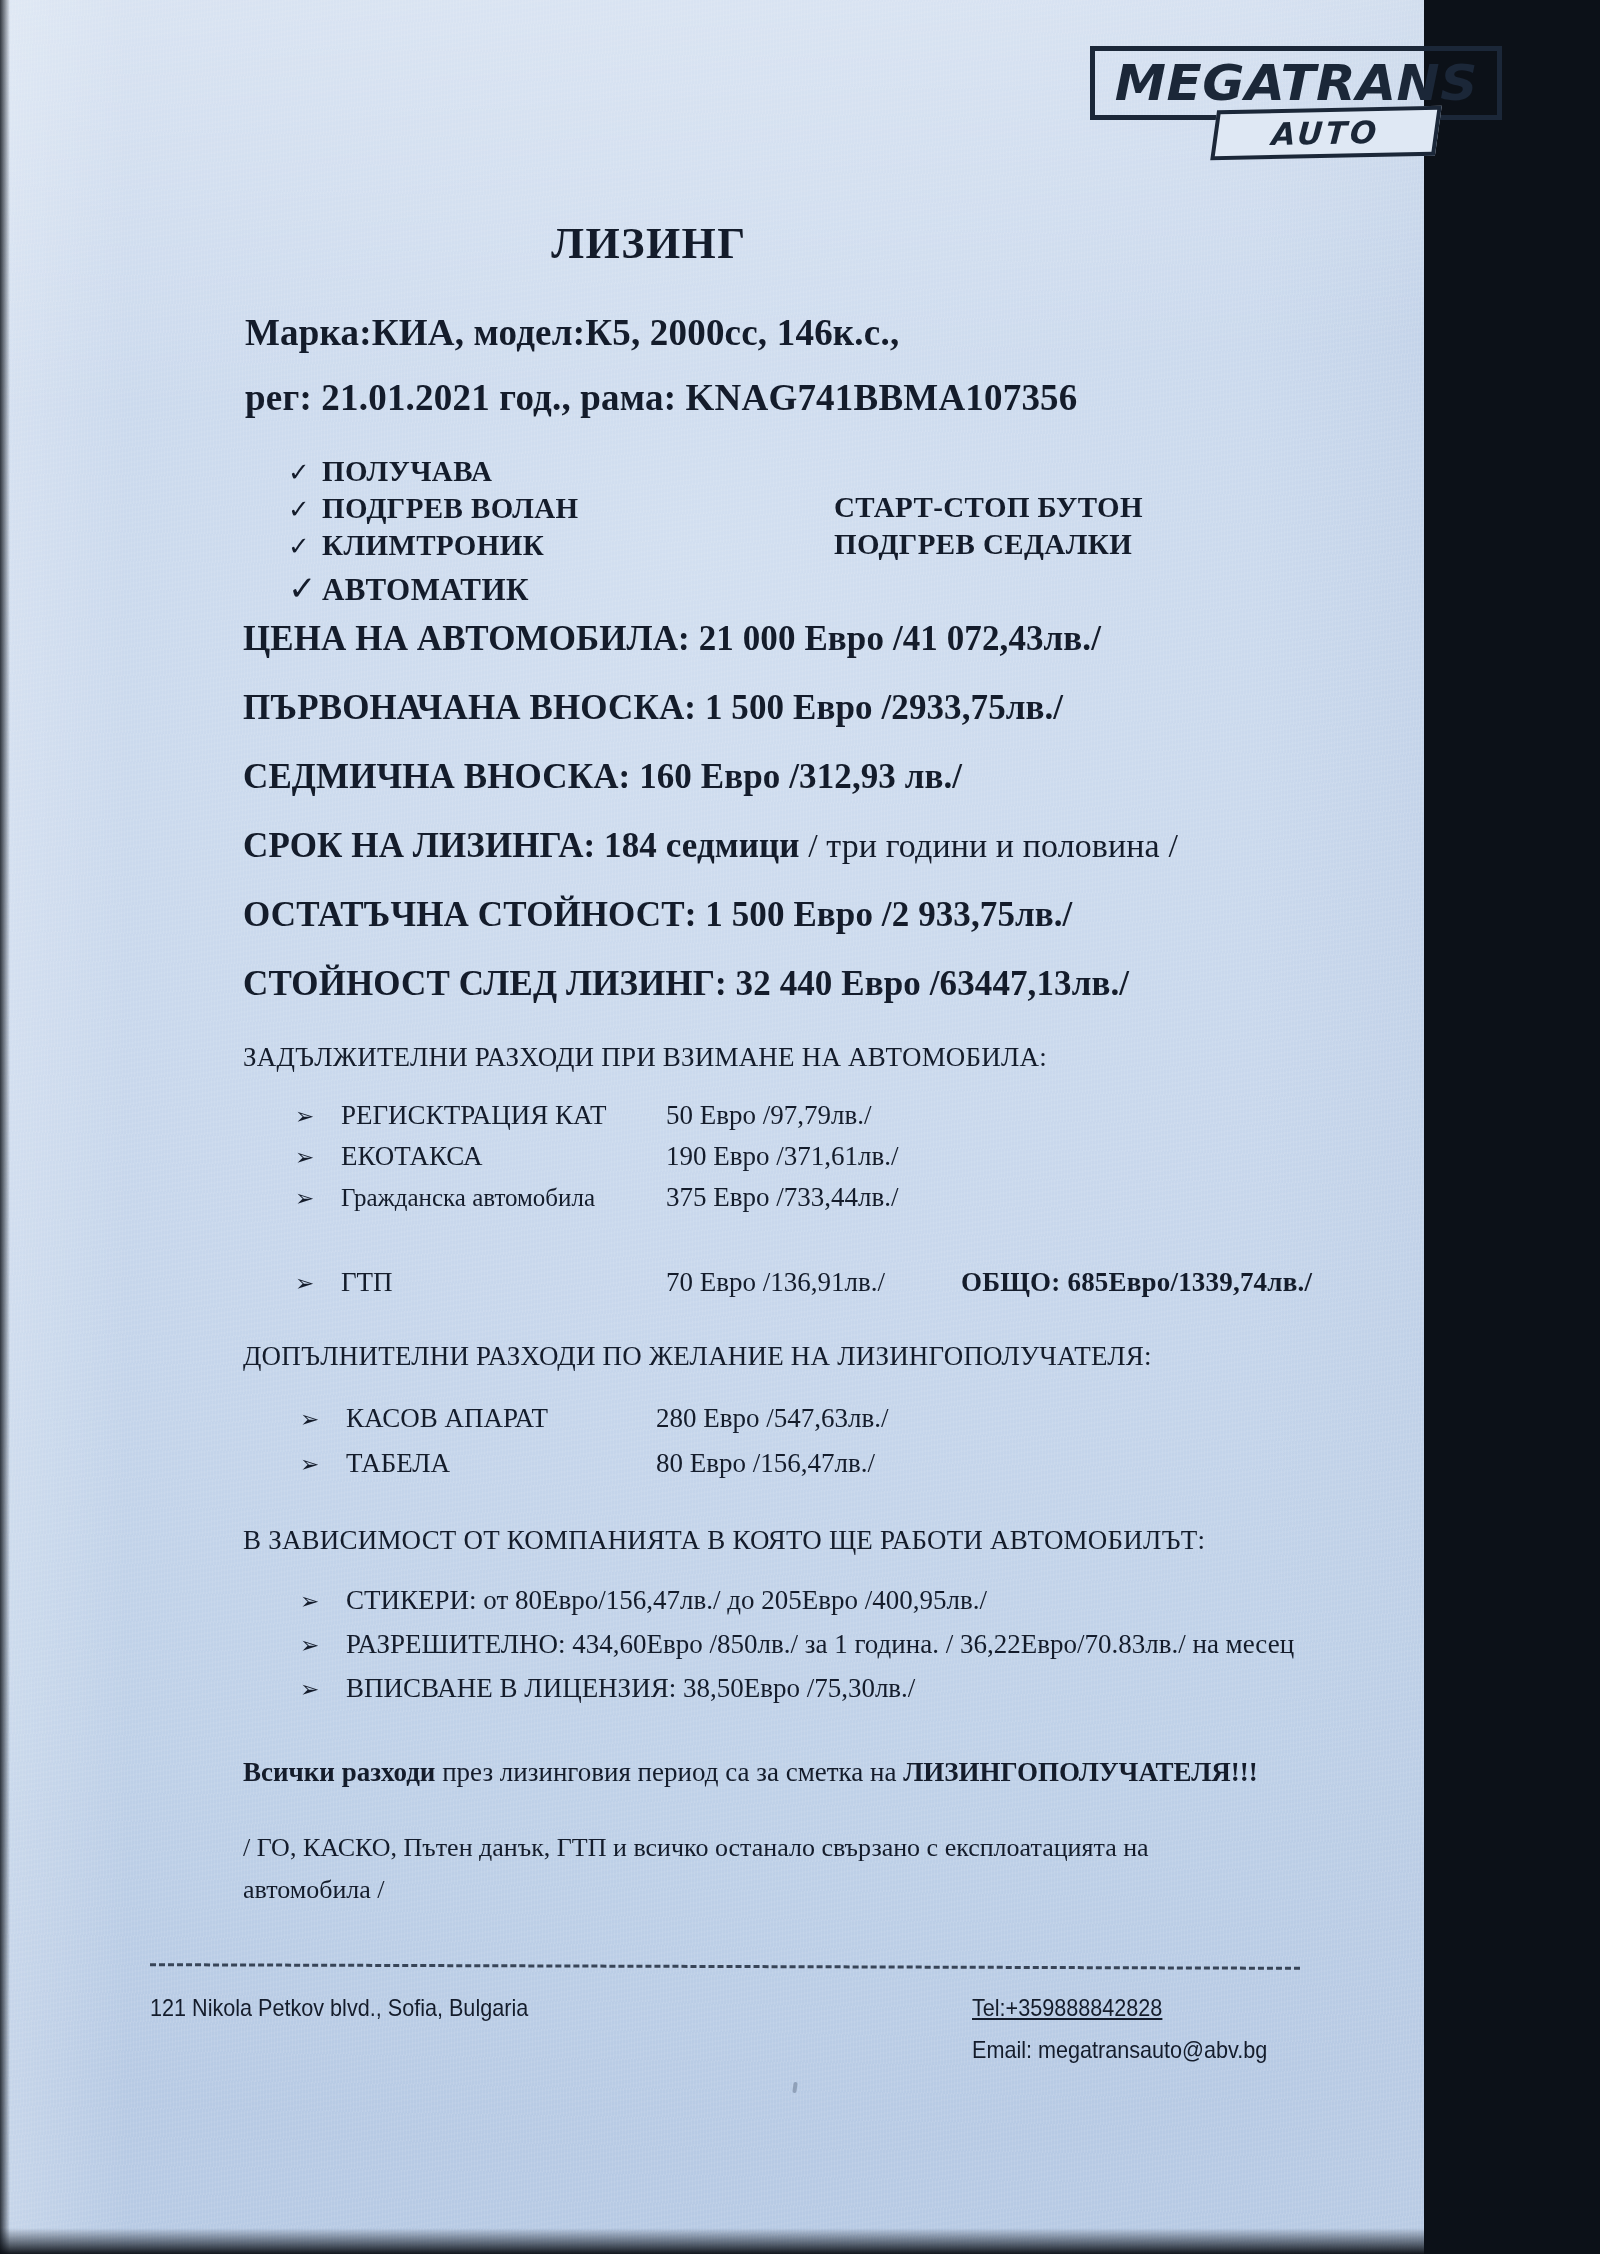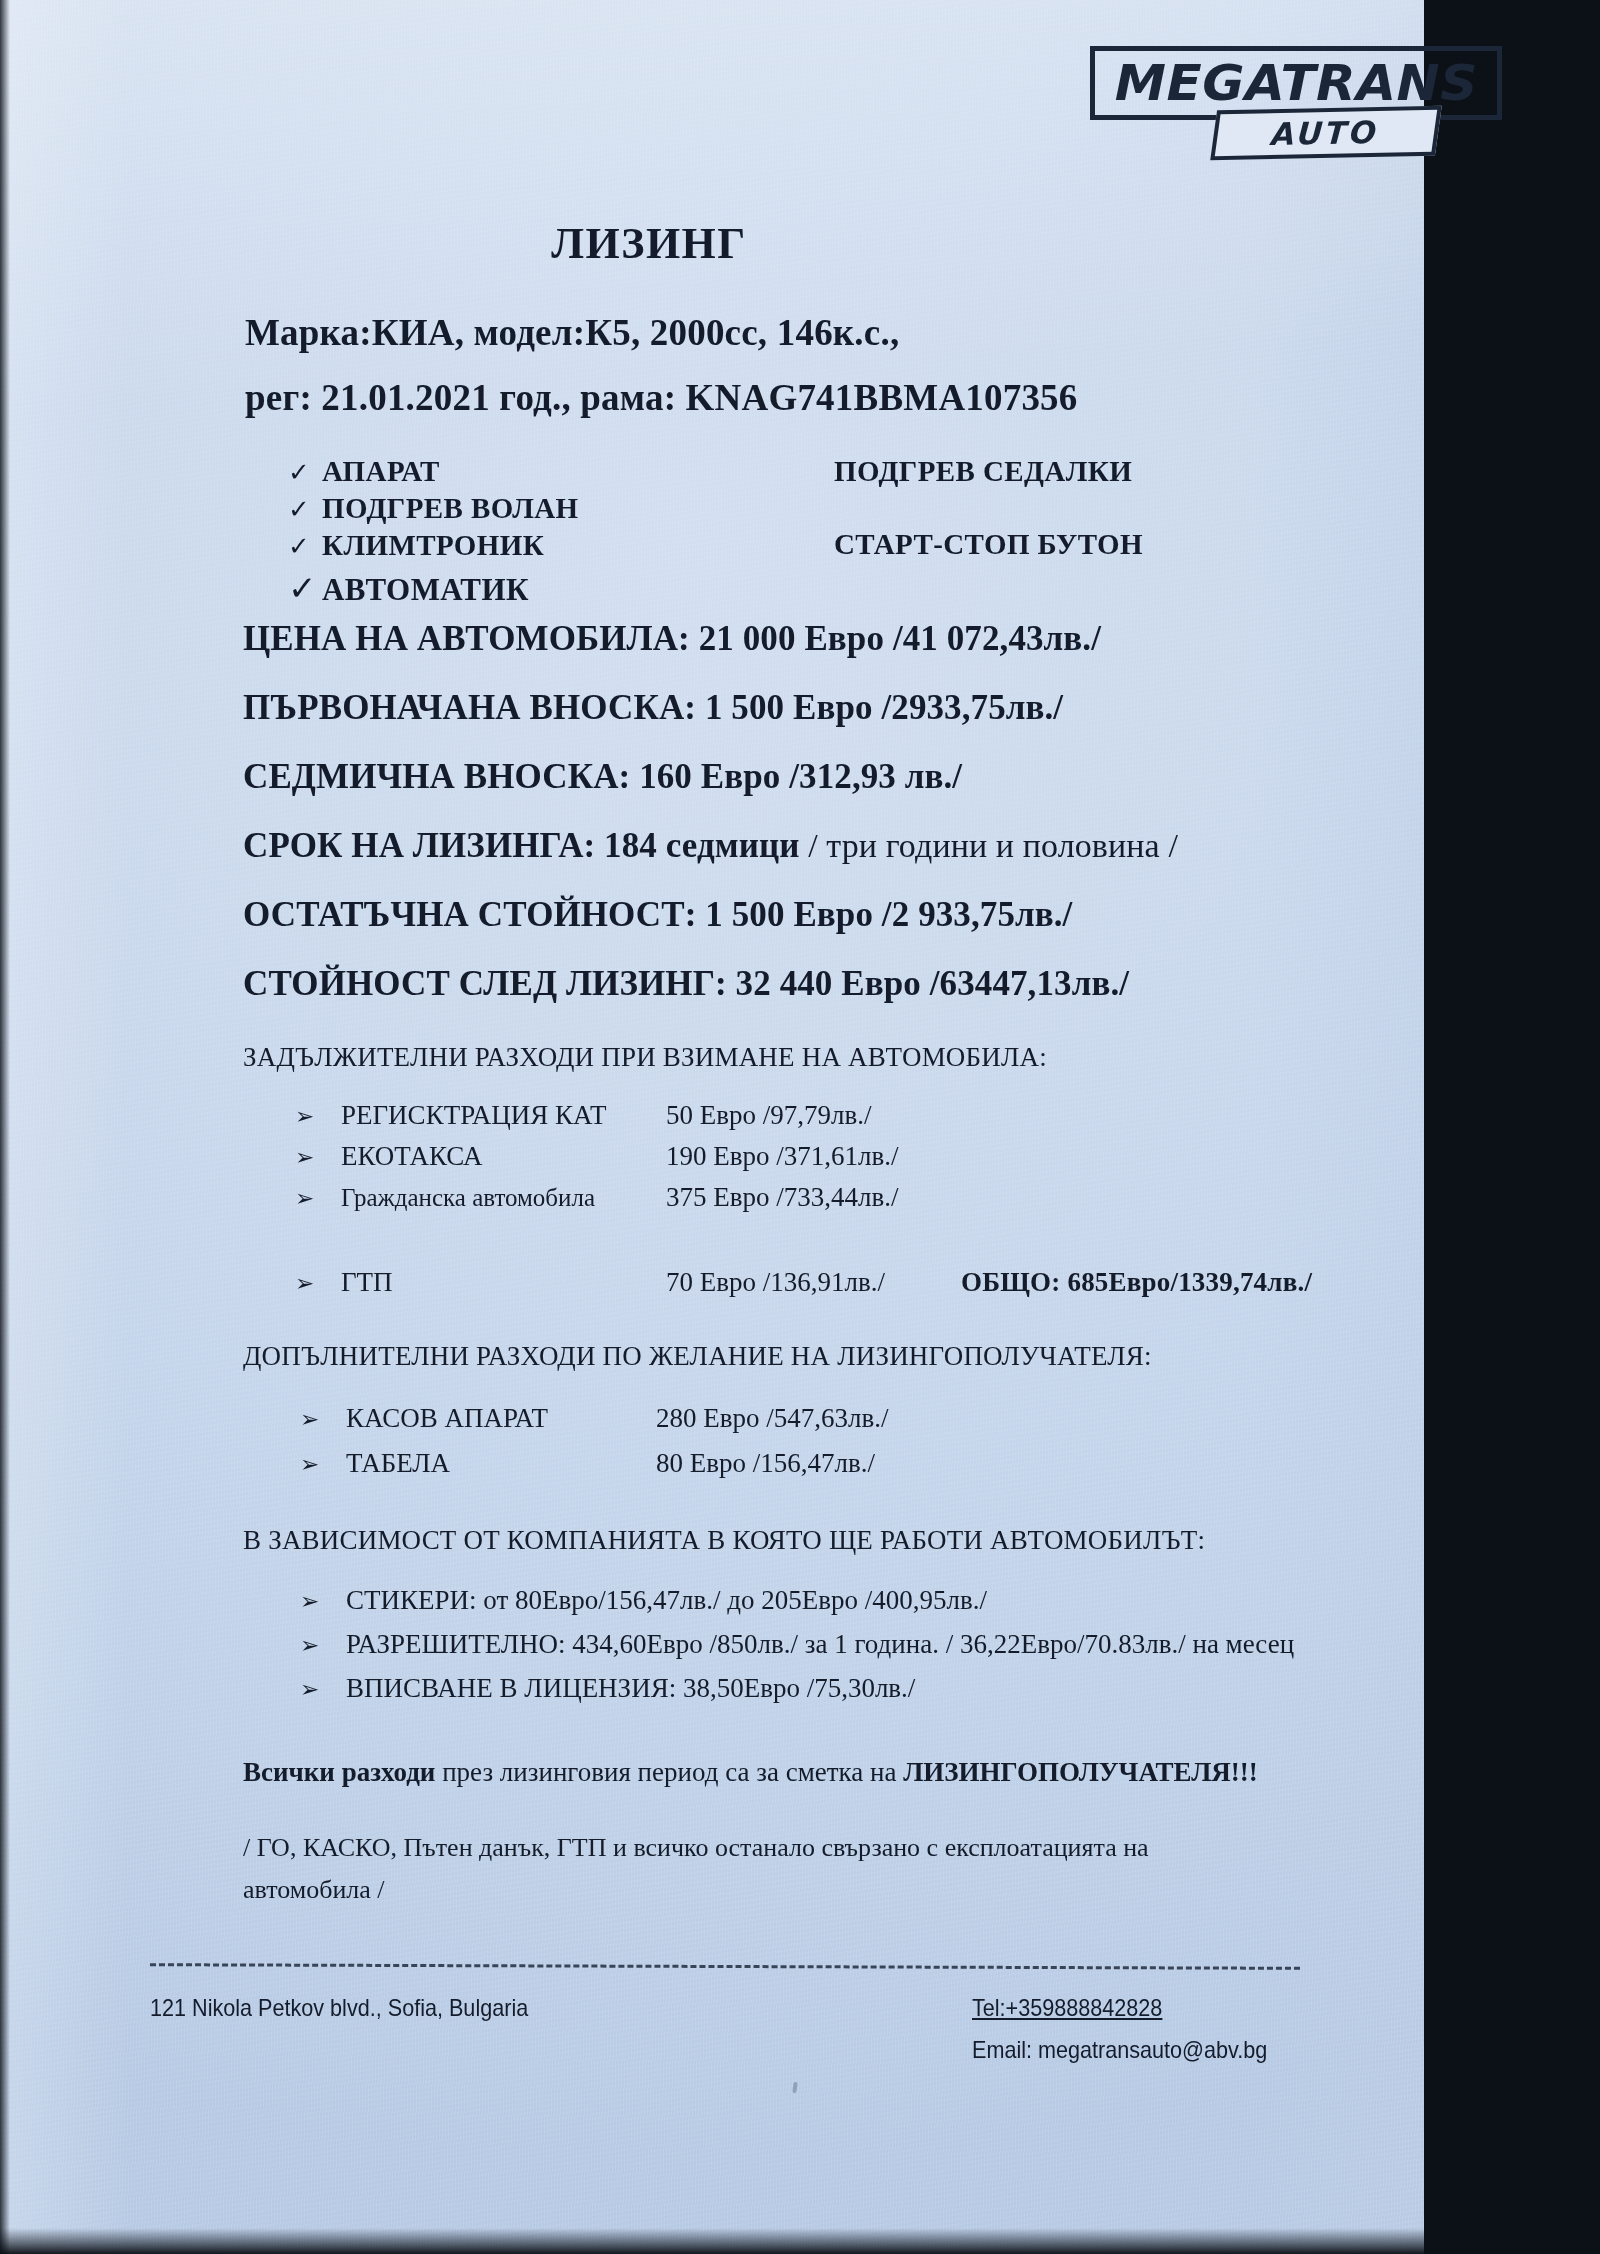--- a/index.html
+++ b/index.html
@@ -340,41 +340,41 @@
 
     <h1 class="doc-title">ЛИЗИНГ</h1>
 
     <p class="vehicle-line l1">Марка:КИА, модел:К5, 2000сс, 146к.с.,</p>
     <p class="vehicle-line l2">рег: 21.01.2021 год., рама: KNAG741BBMA107356</p>
 
     <div class="features">
       <div class="feat-col-left">
         <div class="feat-row">
           <span class="tick">✓</span>
-          <span>АПАРАТ</span>
+          <span>ПОЛУЧАВА</span>
         </div>
         <div class="feat-row">
           <span class="tick">✓</span>
           <span>ПОДГРЕВ ВОЛАН</span>
         </div>
         <div class="feat-row">
           <span class="tick">✓</span>
           <span>КЛИМТРОНИК</span>
         </div>
         <div class="feat-row big">
           <span class="tick">✓</span>
           <span>АВТОМАТИК</span>
         </div>
       </div>
       <div class="feat-col-right">
+        <div class="feat-row r2">
+          <span>СТАРТ-СТОП БУТОН</span>
+        </div>
         <div class="feat-row r1">
           <span>ПОДГРЕВ СЕДАЛКИ</span>
-        </div>
-        <div class="feat-row r2">
-          <span>СТАРТ-СТОП БУТОН</span>
         </div>
       </div>
     </div>
 
     <div class="money">
       <p class="money-line">ЦЕНА НА АВТОМОБИЛА: 21 000 Евро /41 072,43лв./</p>
       <p class="money-line">ПЪРВОНАЧАНА ВНОСКА: 1 500 Евро /2933,75лв./</p>
       <p class="money-line">СЕДМИЧНА ВНОСКА: 160 Евро /312,93 лв./</p>
       <p class="money-line"><span>СРОК НА ЛИЗИНГА: 184 седмици</span><span class="reg"> / три години и половина /</span></p>
       <p class="money-line">ОСТАТЪЧНА СТОЙНОСТ: 1 500 Евро /2 933,75лв./</p>

